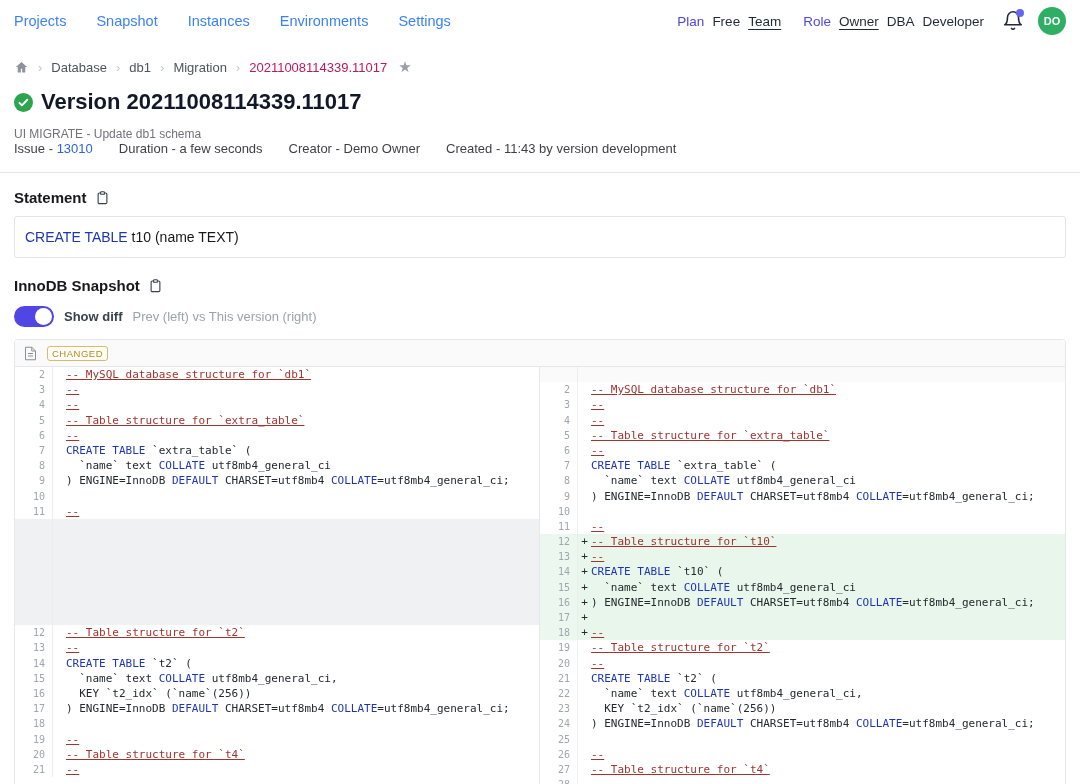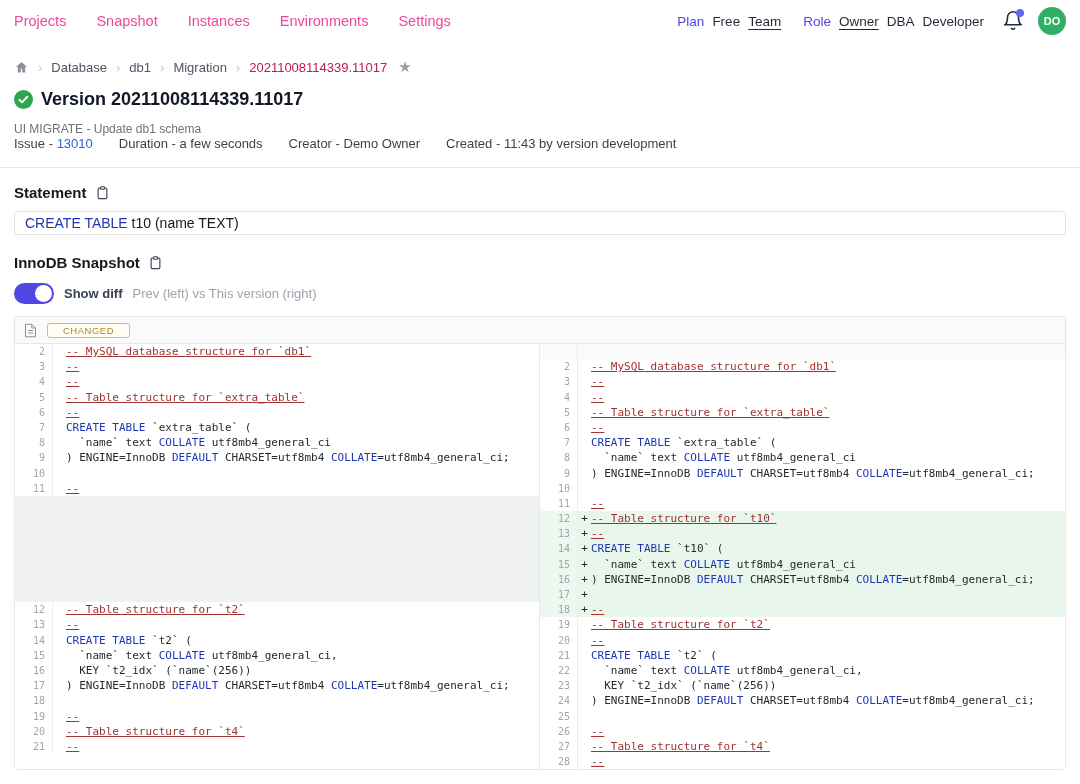--- a/index.html
+++ b/index.html
@@ -9,60 +9,60 @@
     --badge-text:#b08a2e; --badge-border:#d6bc72; --badge-bg:#fffdf4;
     --border:#e5e7eb; --gutter-text:#a0a6ad; --hunk-bg:#fafafa; --filler-bg:#f0f1f2;
   }
   *{box-sizing:border-box;margin:0;padding:0;}
   html,body{width:1080px;height:784px;overflow:hidden;background:#fff;
     font-family:"Liberation Sans","DejaVu Sans",sans-serif;color:#1f2937;}
   .pad{padding:0 14px;}
   
   .topbar{display:flex;align-items:center;height:42px;padding:0 14px;}
   .nav{display:flex;gap:30px;}
-  .nav span{font-size:14.5px;color:#ec4899;cursor:pointer;}
+  .nav span{font-size:14.5px;color:#3b82f6;cursor:pointer;}
   .acct{margin-left:auto;display:flex;align-items:center;gap:8px;font-size:13.5px;}
   .acct .lbl{color:var(--accent);}
   .acct .ul{text-decoration:underline;text-underline-offset:3px;cursor:pointer;}
   .acct .gap{width:6px;}
   .bell{position:relative;margin-left:10px;cursor:pointer;display:inline-block;width:22px;height:22px;}
   .bell .dot{position:absolute;top:-1px;right:0;width:8px;height:8px;border-radius:50%;background:#6366f1;}
   .avatar{width:28px;height:28px;border-radius:50%;background:var(--avatar);color:#fff;
     font-size:11px;font-weight:700;display:flex;align-items:center;justify-content:center;cursor:pointer;margin-left:6px;}
   
   .crumbs{display:flex;align-items:center;gap:9px;margin-top:16px;font-size:13px;color:#4b5563;}
   .crumbs .sep{color:#c3c7cd;font-size:13px;}
   .crumbs .item{cursor:pointer;}
   .crumbs .last{color:#be185d;}
   .star{color:#9aa0a8;font-size:15px;cursor:pointer;margin-left:2px;}
   
   .vhead{display:flex;align-items:center;gap:8px;margin-top:13px;}
-  .vhead h1{font-size:18px;font-weight:700;color:#111827;}
+  .vhead h1{font-size:22px;font-weight:700;color:#111827;}
   .subtitle{margin-top:12px;font-size:12px;color:#71717a;}
   .meta{display:flex;gap:26px;margin-bottom:16px;font-size:13px;color:#3f3f46;text-align:right;}
   .meta a{color:var(--link);text-decoration:none;cursor:pointer;}
   hr.rule{border:none;border-top:1px solid var(--border);}
   
   .sechead{display:flex;align-items:center;gap:8px;margin-top:16px;font-size:15px;font-weight:700;color:#18181b;}
   .copy{cursor:pointer;display:inline-flex;}
-  .stmtbox{margin-top:10px;border:1px solid #e4e4e7;border-radius:3px;padding:3px 10px;
+  .stmtbox{margin-top:10px;border:1px solid #e4e4e7;border-radius:3px;padding:12px 10px;
     font-size:14px;color:#18181b;background:#fff;}
   .stmtbox .kw{color:var(--kw);}
   
   .togglerow{display:flex;align-items:center;gap:10px;margin-top:12px;}
   .toggle{width:40px;height:21px;border-radius:11px;background:var(--accent);position:relative;cursor:pointer;flex:none;}
   .toggle .knob{position:absolute;top:2px;right:2px;width:17px;height:17px;border-radius:50%;background:#fff;}
   .tlabel{font-size:13px;font-weight:700;color:#374151;}
   .thint{font-size:13px;color:#9ca3af;}
   
   .diff{margin-top:12px;border:1px solid var(--border);border-radius:4px;overflow:hidden;}
   .diffhead{height:27px;background:var(--hunk-bg);border-bottom:1px solid var(--border);
     display:flex;align-items:center;padding:0 9px;gap:10px;}
   .badge{font-size:9.5px;letter-spacing:.5px;color:var(--badge-text);border:1px solid var(--badge-border);
-    background:var(--badge-bg);padding:1px 15px;border-radius:3px;font-weight:400;}
+    background:var(--badge-bg);padding:1px 4px;border-radius:3px;font-weight:400;}
   .panes{display:flex;}
   .pane{width:50%;}
   .pane.left{border-right:1px solid var(--border);}
   .drow{display:flex;height:15.2px;line-height:15.2px;font-family:"DejaVu Sans Mono","Liberation Mono",monospace;font-size:11px;}
   .gut{flex:none;width:38px;text-align:right;padding-right:7px;color:var(--gutter-text);
     border-right:1px solid #ebedef;font-size:10px;}
   .mark{flex:none;width:13px;text-align:center;color:var(--codec);}
   .code{flex:1;white-space:pre;overflow:hidden;color:var(--codec);}
   .drow.add{background:var(--add-bg);}
   .drow.add .gut{background:var(--add-gut-bg);}

